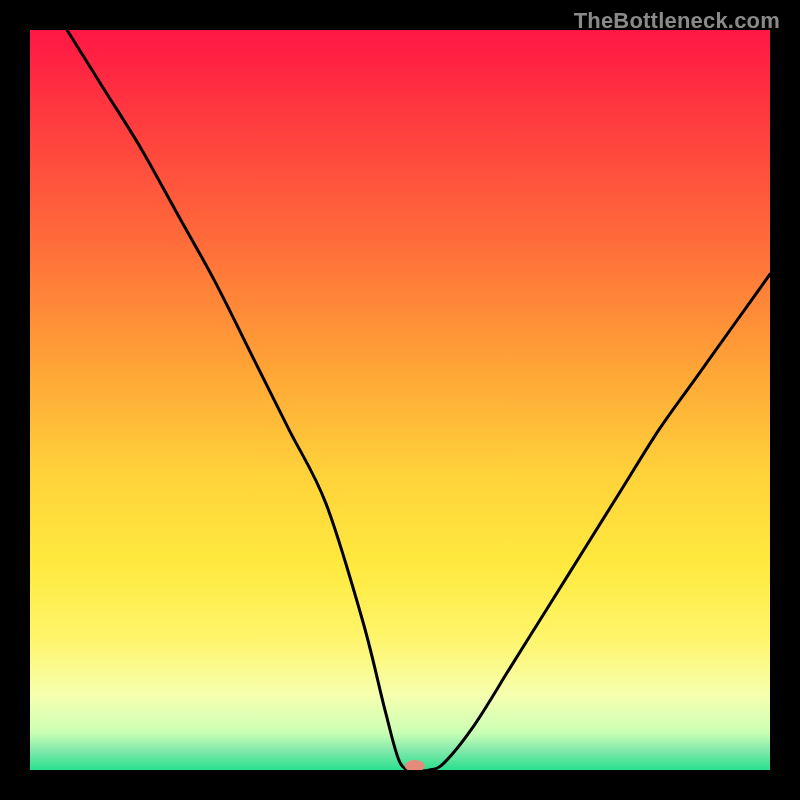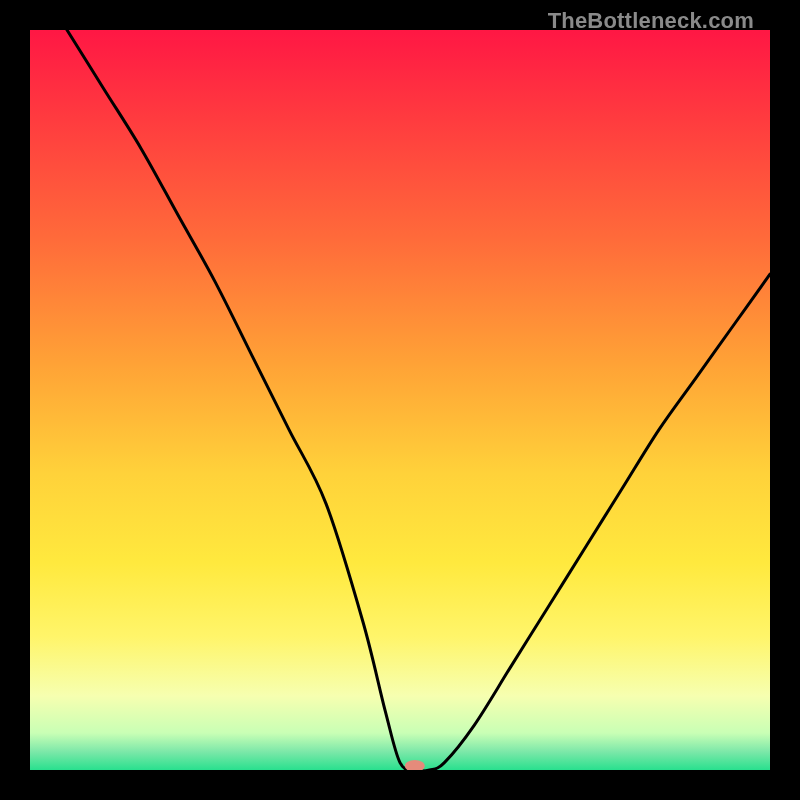--- a/index.html
+++ b/index.html
@@ -20,21 +20,21 @@
     position: absolute;
     left: 30px;
     top: 30px;
     width: 740px;
     height: 740px;
     overflow: hidden;
   }
   .watermark {
     position: absolute;
     top: 8px;
-    right: 46px;
+    right: 20px;
     font-family: Arial, Helvetica, sans-serif;
     font-size: 22px;
     font-weight: 600;
     color: #8a8a8a;
     letter-spacing: 0.2px;
     z-index: 5;
   }
 </style>
 </head>
 <body>

